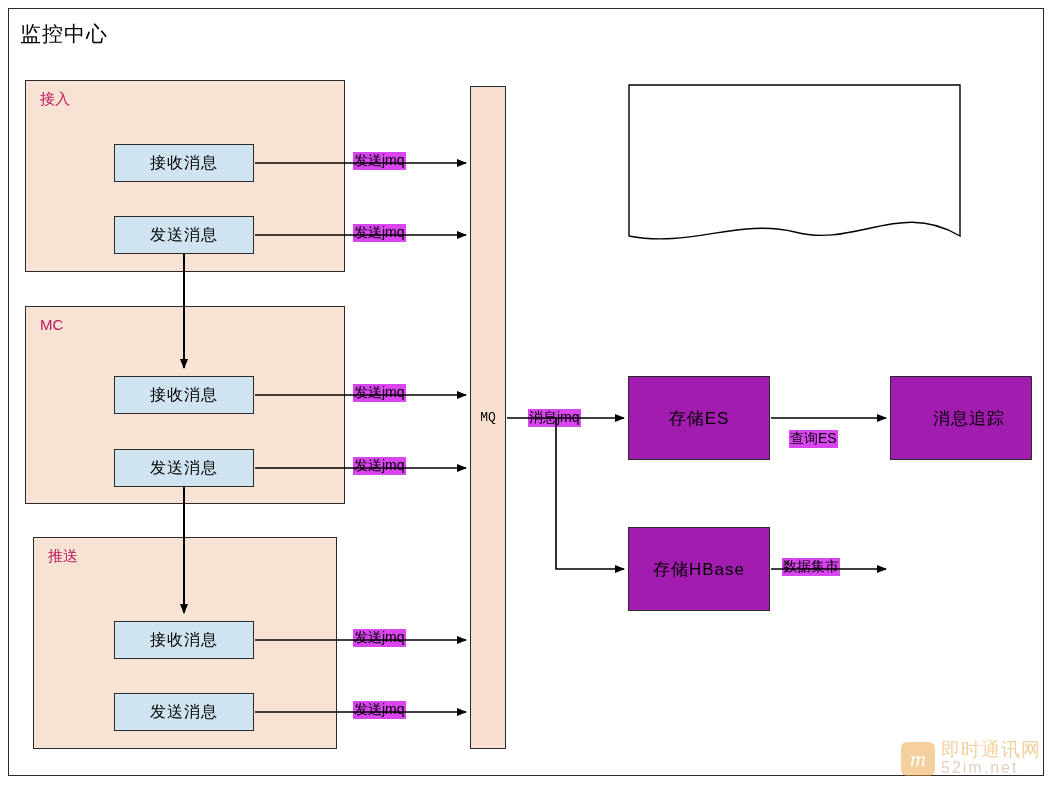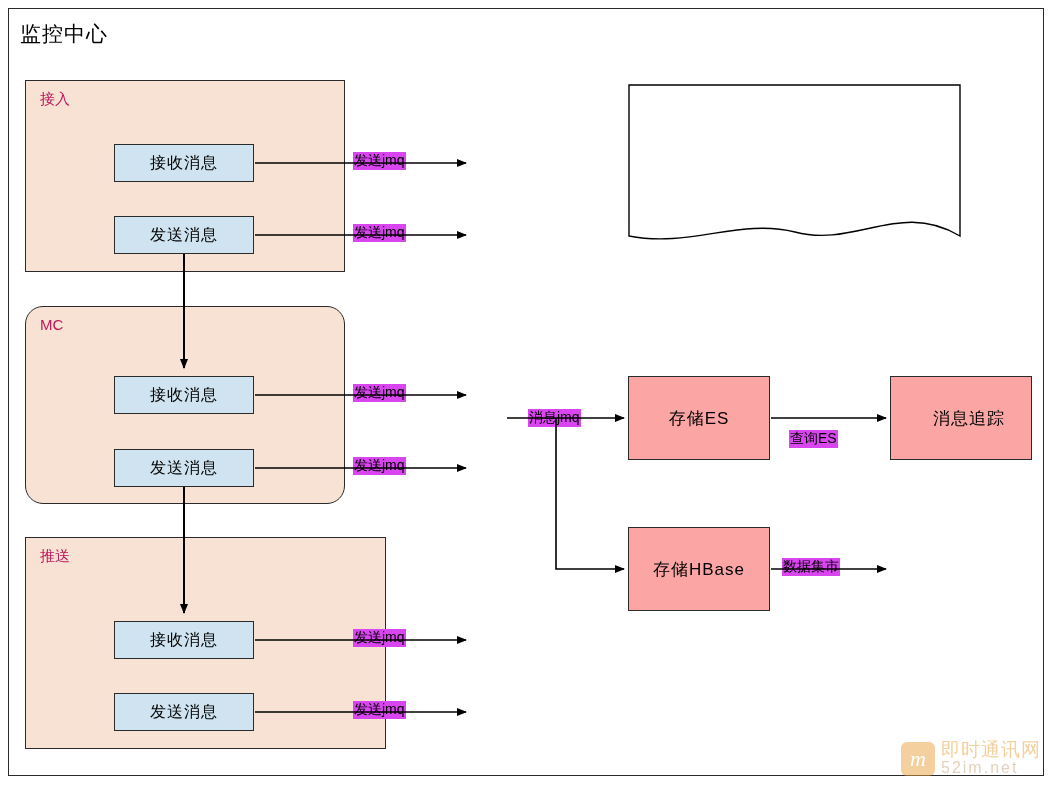--- a/index.html
+++ b/index.html
@@ -55,21 +55,21 @@
     box-sizing: border-box;
     display: flex;
     align-items: center;
     justify-content: center;
     font-size: 16px;
     color: #000;
     letter-spacing: 1px;
   }
   .node-peach {
     position: absolute;
-    background: #fca5a5;
+    background: #a21caf;
     border: 1px solid #2b2b2b;
     box-sizing: border-box;
     display: flex;
     align-items: center;
     justify-content: center;
     font-size: 17px;
     color: #000;
     letter-spacing: 1px;
   }
   .mq-bar {
@@ -157,32 +157,35 @@
   <div class="outer-frame"></div>
 
   <div class="title-main">监控中心</div>
 
   <div class="group-box" style="left:25px; top:80px; width:320px; height:192px;">
     <div class="group-label">接入</div>
   </div>
   <div class="node-blue" style="left:114px; top:144px; width:140px; height:38px;">接收消息</div>
   <div class="node-blue" style="left:114px; top:216px; width:140px; height:38px;">发送消息</div>
 
-  <div class="group-box" style="left:25px; top:306px; width:320px; height:198px;border-radius:18px;">
+  <div class="group-box" style="left:25px; top:306px; width:320px; height:198px;">
     <div class="group-label">MC</div>
   </div>
   <div class="node-blue" style="left:114px; top:376px; width:140px; height:38px;">接收消息</div>
   <div class="node-blue" style="left:114px; top:449px; width:140px; height:38px;">发送消息</div>
 
-  <div class="group-box" style="left:25px; top:537px; width:361px; height:212px;">
+  <div class="group-box" style="left:33px; top:537px; width:304px; height:212px;">
     <div class="group-label">推送</div>
   </div>
   <div class="node-blue" style="left:114px; top:621px; width:140px; height:38px;">接收消息</div>
   <div class="node-blue" style="left:114px; top:693px; width:140px; height:38px;">发送消息</div>
 
+  <div class="mq-bar" style="left:470px; top:86px; width:36px; height:663px;">
+    <span>MQ</span>
+  </div>
 
   <div class="node-peach" style="left:628px; top:376px; width:142px; height:84px;">存储ES</div>
   <div class="node-peach" style="left:890px; top:376px; width:142px; height:84px;padding-left:16px;">消息追踪</div>
   <div class="node-peach" style="left:628px; top:527px; width:142px; height:84px;">存储HBase</div>
 
   <div class="note-text">
     <span class="nt-title">存储内容:</span>
     <span>消息ID、消息类型、消息类别、pin、时间戳、消息到达位置、状态、内容</span>
   </div>
 

